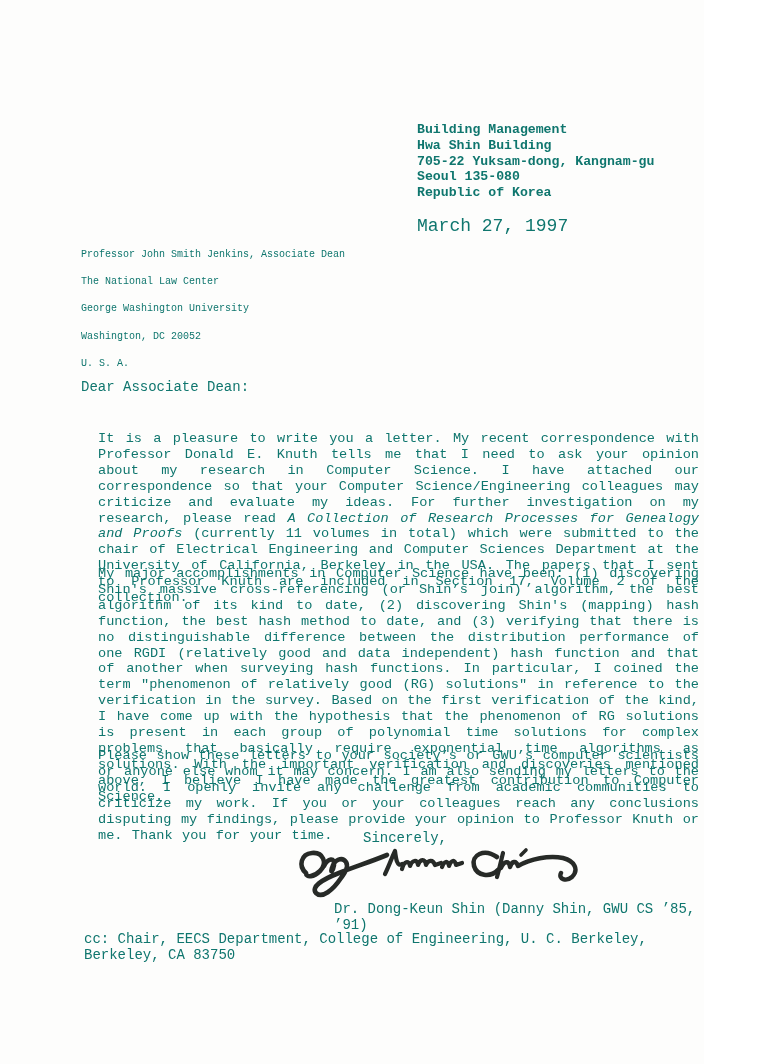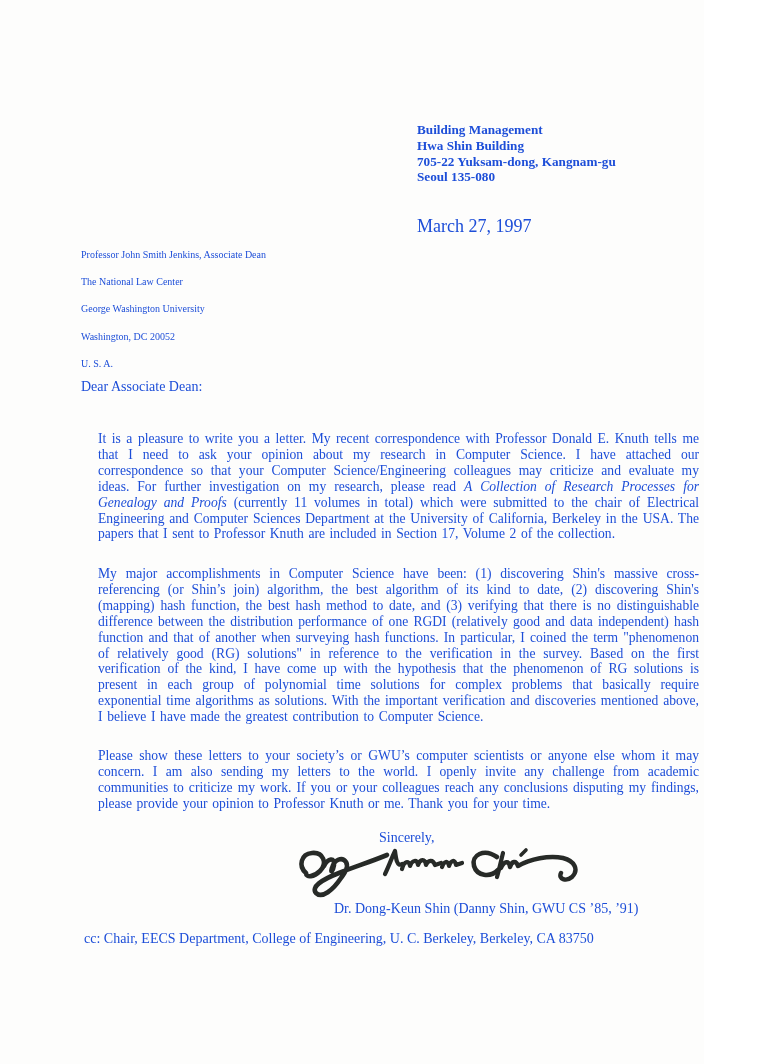--- a/index.html
+++ b/index.html
@@ -1,22 +1,22 @@
 <!DOCTYPE html>
 <html><head>
 <meta charset="utf-8">
 <style>
   html, body { margin: 0; padding: 0; background: #ffffff; }
   .page {
     position: relative;
     width: 704px;
     height: 1064px;
     background: #fdfdfc;
-    font-family: Liberation Serif, serif;
-    color: #1d4ed8;
+    font-family: Liberation Mono, monospace;
+    color: #0f766e;
     overflow: hidden;
   }
   .sender {
     position: absolute;
     left: 417px;
     top: 122px;
     font-size: 13.2px;
     line-height: 15.8px;
     font-weight: bold;
   }
@@ -53,21 +53,20 @@
   }
   .p1 { top: 415px; }
   .p2 { top: 550px; }
   .p3 { top: 732px; }
   .italic { font-style: italic; }
   .valediction {
     position: absolute;
     left: 363px;
     top: 830px;
     font-size: 14px;
-    margin-left: 16px;
   }
   .signature {
     position: absolute;
     left: 290px;
     top: 842px;
     width: 292px;
     height: 62px;
   }
   .signature path {
     fill: none;
@@ -91,20 +90,21 @@
 </head>
 <body>
 
 <div class="page">
 
   <div class="sender">
     <div>Building Management</div>
     <div>Hwa Shin Building</div>
     <div>705-22 Yuksam-dong, Kangnam-gu</div>
     <div>Seoul 135-080</div>
+    <div>Republic of Korea</div>
   </div>
 
   <div class="date-line">March 27, 1997</div>
 
   <div class="recipient">
     <div>Professor John Smith Jenkins, Associate Dean</div>
     <div>The National Law Center</div>
     <div>George Washington University</div>
     <div>Washington, DC 20052</div>
     <div>U. S. A.</div>

